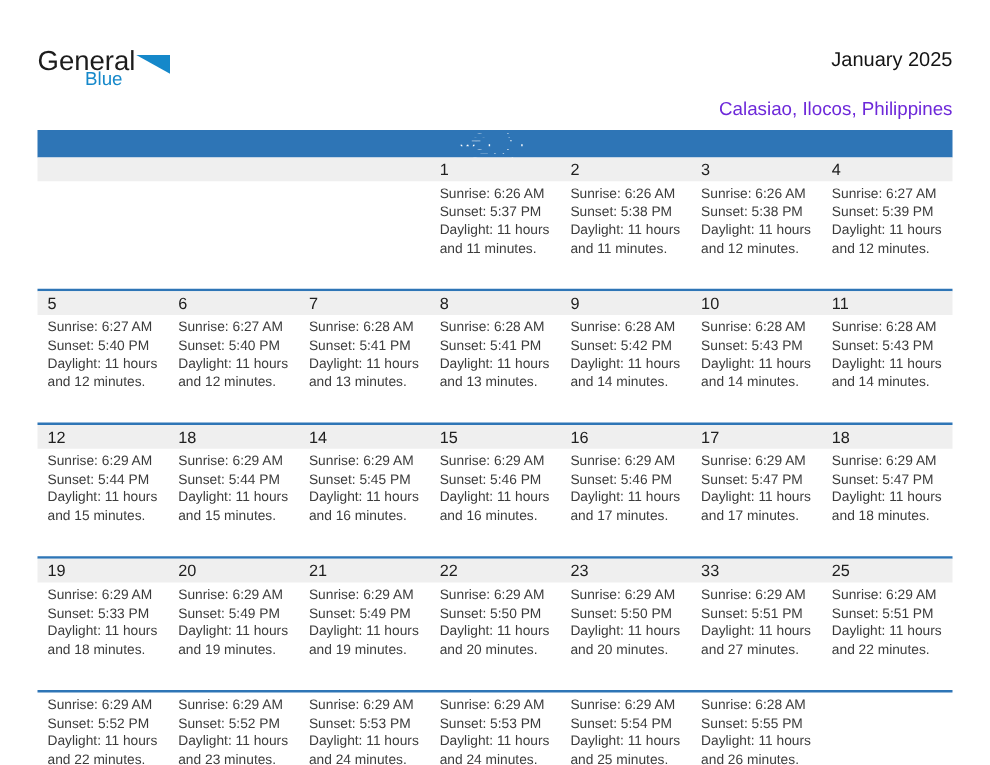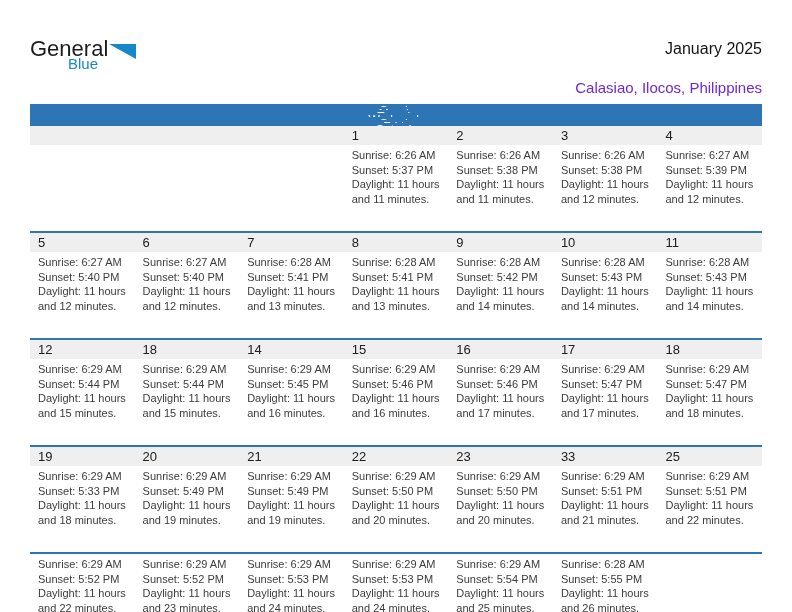--- a/index.html
+++ b/index.html
@@ -246,21 +246,21 @@
           <div class="bodycell">
             <div class="cellline">Sunrise: 6:29 AM</div>
             <div class="cellline">Sunset: 5:50 PM</div>
             <div class="cellline">Daylight: 11 hours</div>
             <div class="cellline">and 20 minutes.</div>
           </div>
           <div class="bodycell">
             <div class="cellline">Sunrise: 6:29 AM</div>
             <div class="cellline">Sunset: 5:51 PM</div>
             <div class="cellline">Daylight: 11 hours</div>
-            <div class="cellline">and 21 minutes.</div>
+            <div class="cellline">and 27 minutes.</div>
           </div>
           <div class="bodycell">
             <div class="cellline">Sunrise: 6:29 AM</div>
             <div class="cellline">Sunset: 5:51 PM</div>
             <div class="cellline">Daylight: 11 hours</div>
             <div class="cellline">and 22 minutes.</div>
           </div>
         </div>
       </div>
       <div class="week">

